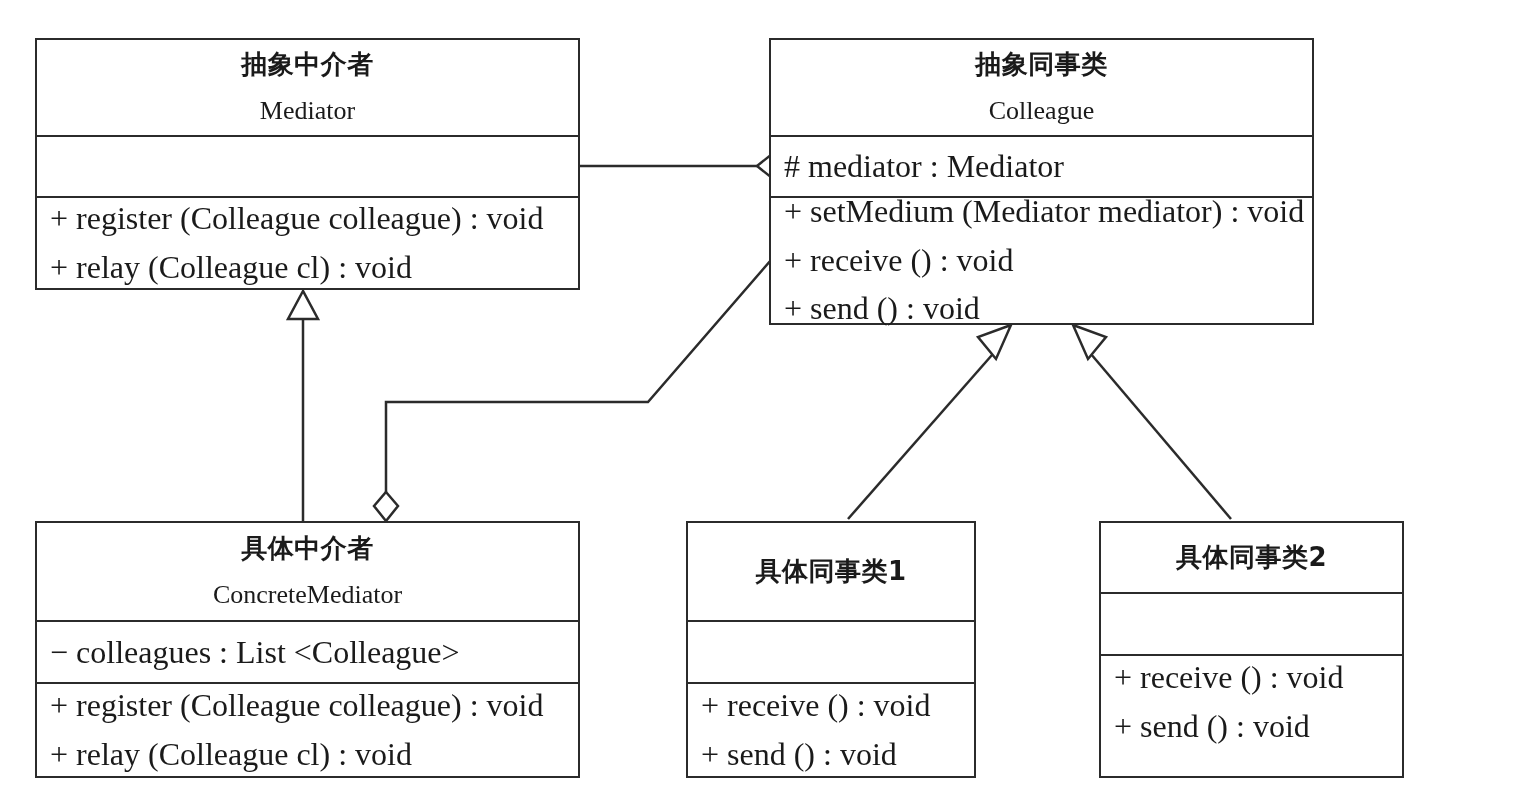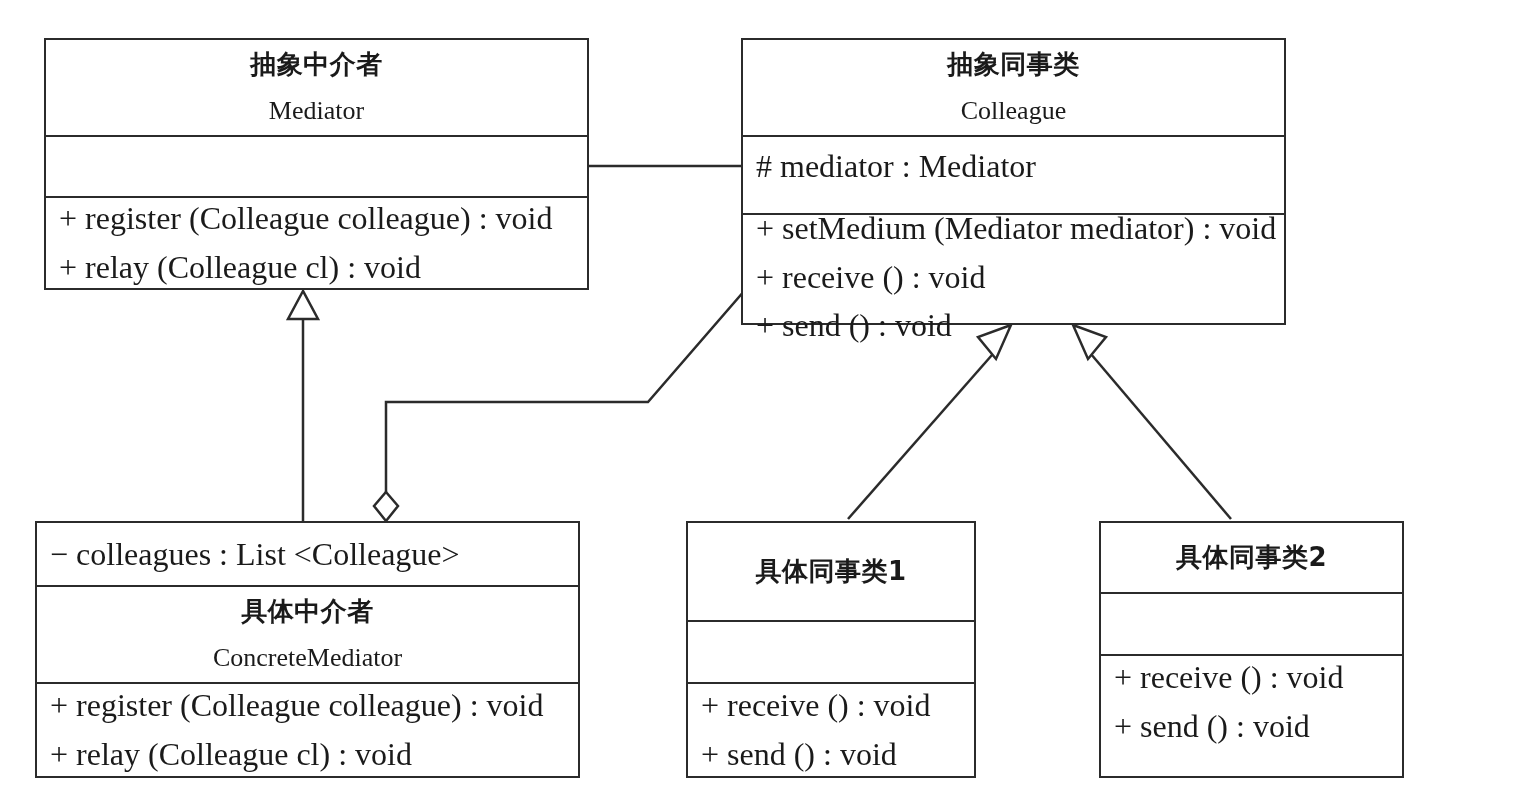--- a/index.html
+++ b/index.html
@@ -100,54 +100,54 @@
       <line x1="848" y1="519" x2="999" y2="347" stroke="#2b2b2b" stroke-width="2.5"></line>
       <polygon points="1011,325 978,337 996,359" fill="#ffffff" stroke="#2b2b2b" stroke-width="2.5" stroke-linejoin="miter"></polygon>
     </g>
 
     <g>
       <line x1="1231" y1="519" x2="1085" y2="347" stroke="#2b2b2b" stroke-width="2.5"></line>
       <polygon points="1073,325 1106,337 1088,359" fill="#ffffff" stroke="#2b2b2b" stroke-width="2.5" stroke-linejoin="miter"></polygon>
     </g>
   </svg>
 
-  <div class="uml-class" style="left:44px; top:38px; width:545px; height:252px;">
+  <div class="uml-class" style="left:35px; top:38px; width:545px; height:252px;">
     <div class="compartment c-name" style="height:95px;">
       <div class="cn-cn">抽象中介者</div>
       <div class="cn-en">Mediator</div>
     </div>
     <div class="compartment c-body" style="height:61px;"></div>
     <div class="compartment c-body" style="height:91px;">
       <div class="member">+ register (Colleague colleague) : void</div>
       <div class="member">+ relay (Colleague cl) : void</div>
     </div>
   </div>
 
-  <div class="uml-class" style="left:741px; top:38px; width:545px; height:287px;">
+  <div class="uml-class" style="left:769px; top:38px; width:545px; height:287px;">
     <div class="compartment c-name" style="height:95px;">
       <div class="cn-cn">抽象同事类</div>
       <div class="cn-en">Colleague</div>
     </div>
     <div class="compartment c-body" style="height:61px;">
       <div class="member"># mediator : Mediator</div>
     </div>
-    <div class="compartment c-body" style="height:126px;margin-top:17px;">
+    <div class="compartment c-body" style="height:126px;">
       <div class="member">+ setMedium (Mediator mediator) : void</div>
       <div class="member">+ receive () : void</div>
       <div class="member">+ send () : void</div>
     </div>
   </div>
 
   <div class="uml-class" style="left:35px; top:521px; width:545px; height:257px;">
-    <div class="compartment c-body" style="height:62px;">
-      <div class="member">− colleagues : List &lt;Colleague&gt;</div>
-    </div>
     <div class="compartment c-name" style="height:97px;">
       <div class="cn-cn">具体中介者</div>
       <div class="cn-en">ConcreteMediator</div>
+    </div>
+    <div class="compartment c-body" style="height:62px;">
+      <div class="member">− colleagues : List &lt;Colleague&gt;</div>
     </div>
     <div class="compartment c-body" style="height:93px;">
       <div class="member">+ register (Colleague colleague) : void</div>
       <div class="member">+ relay (Colleague cl) : void</div>
     </div>
   </div>
 
   <div class="uml-class" style="left:686px; top:521px; width:290px; height:257px;">
     <div class="compartment c-name" style="height:97px;">
       <div class="cn-cn">具体同事类1</div>

